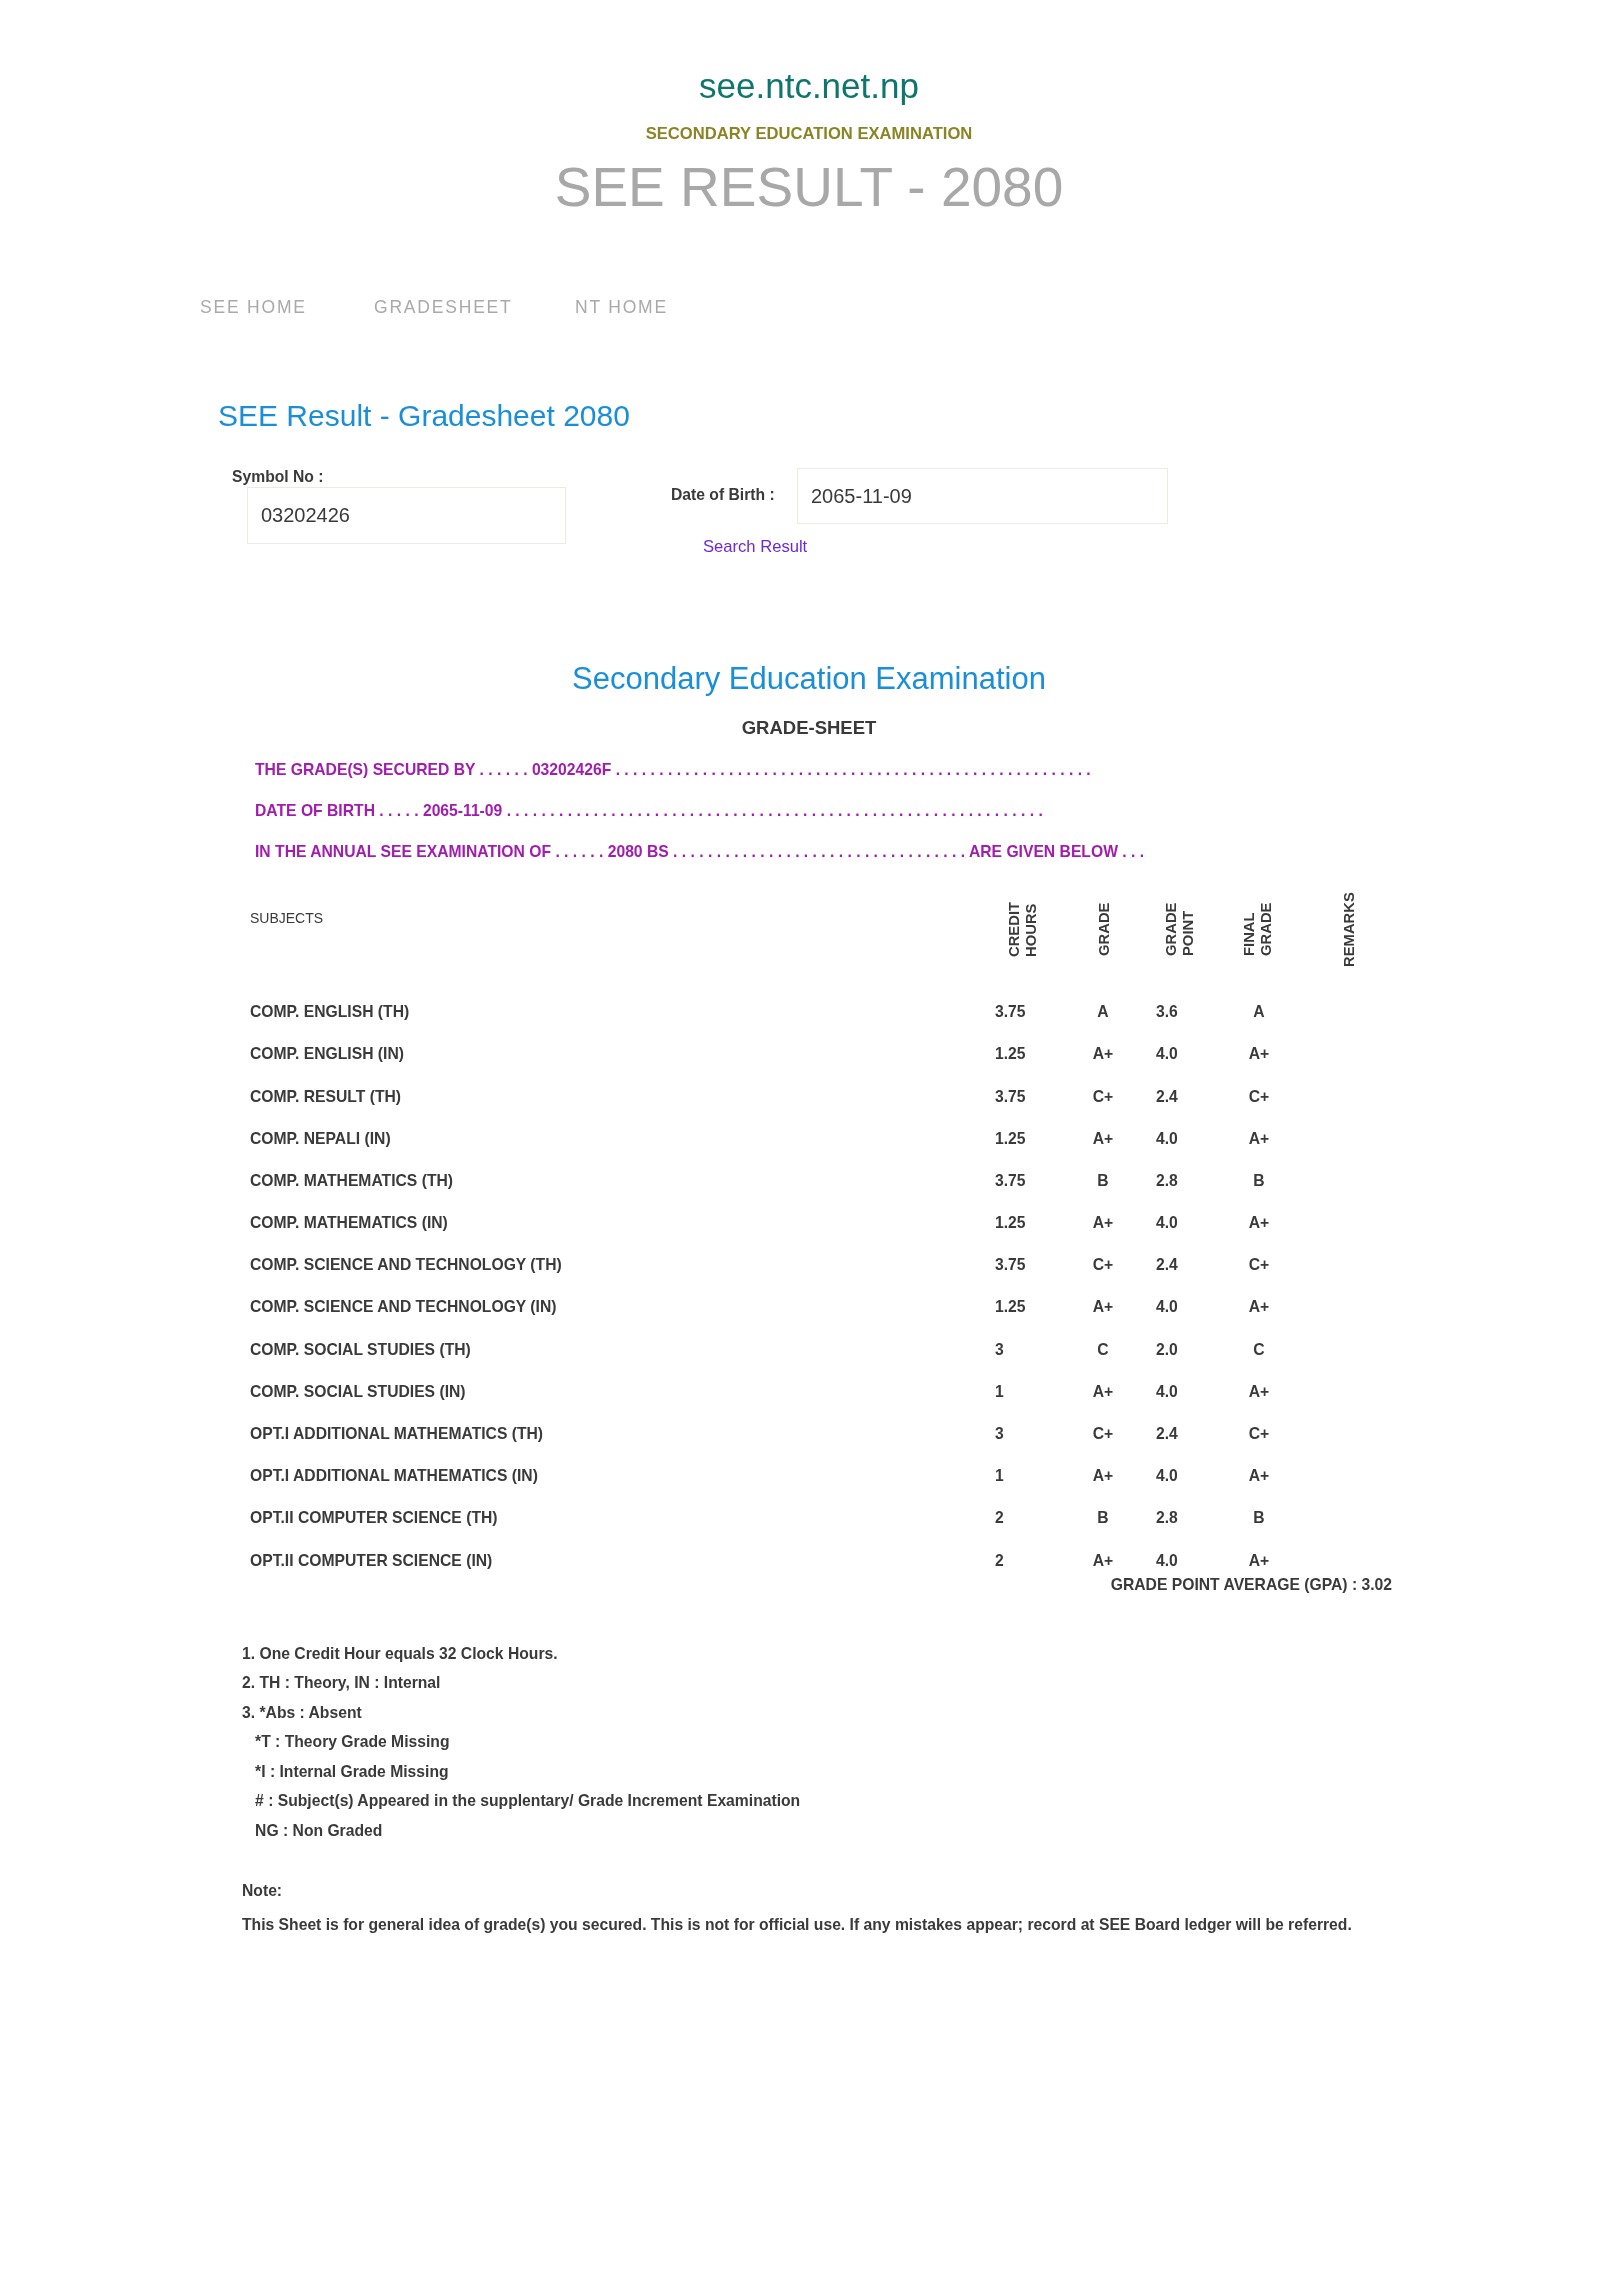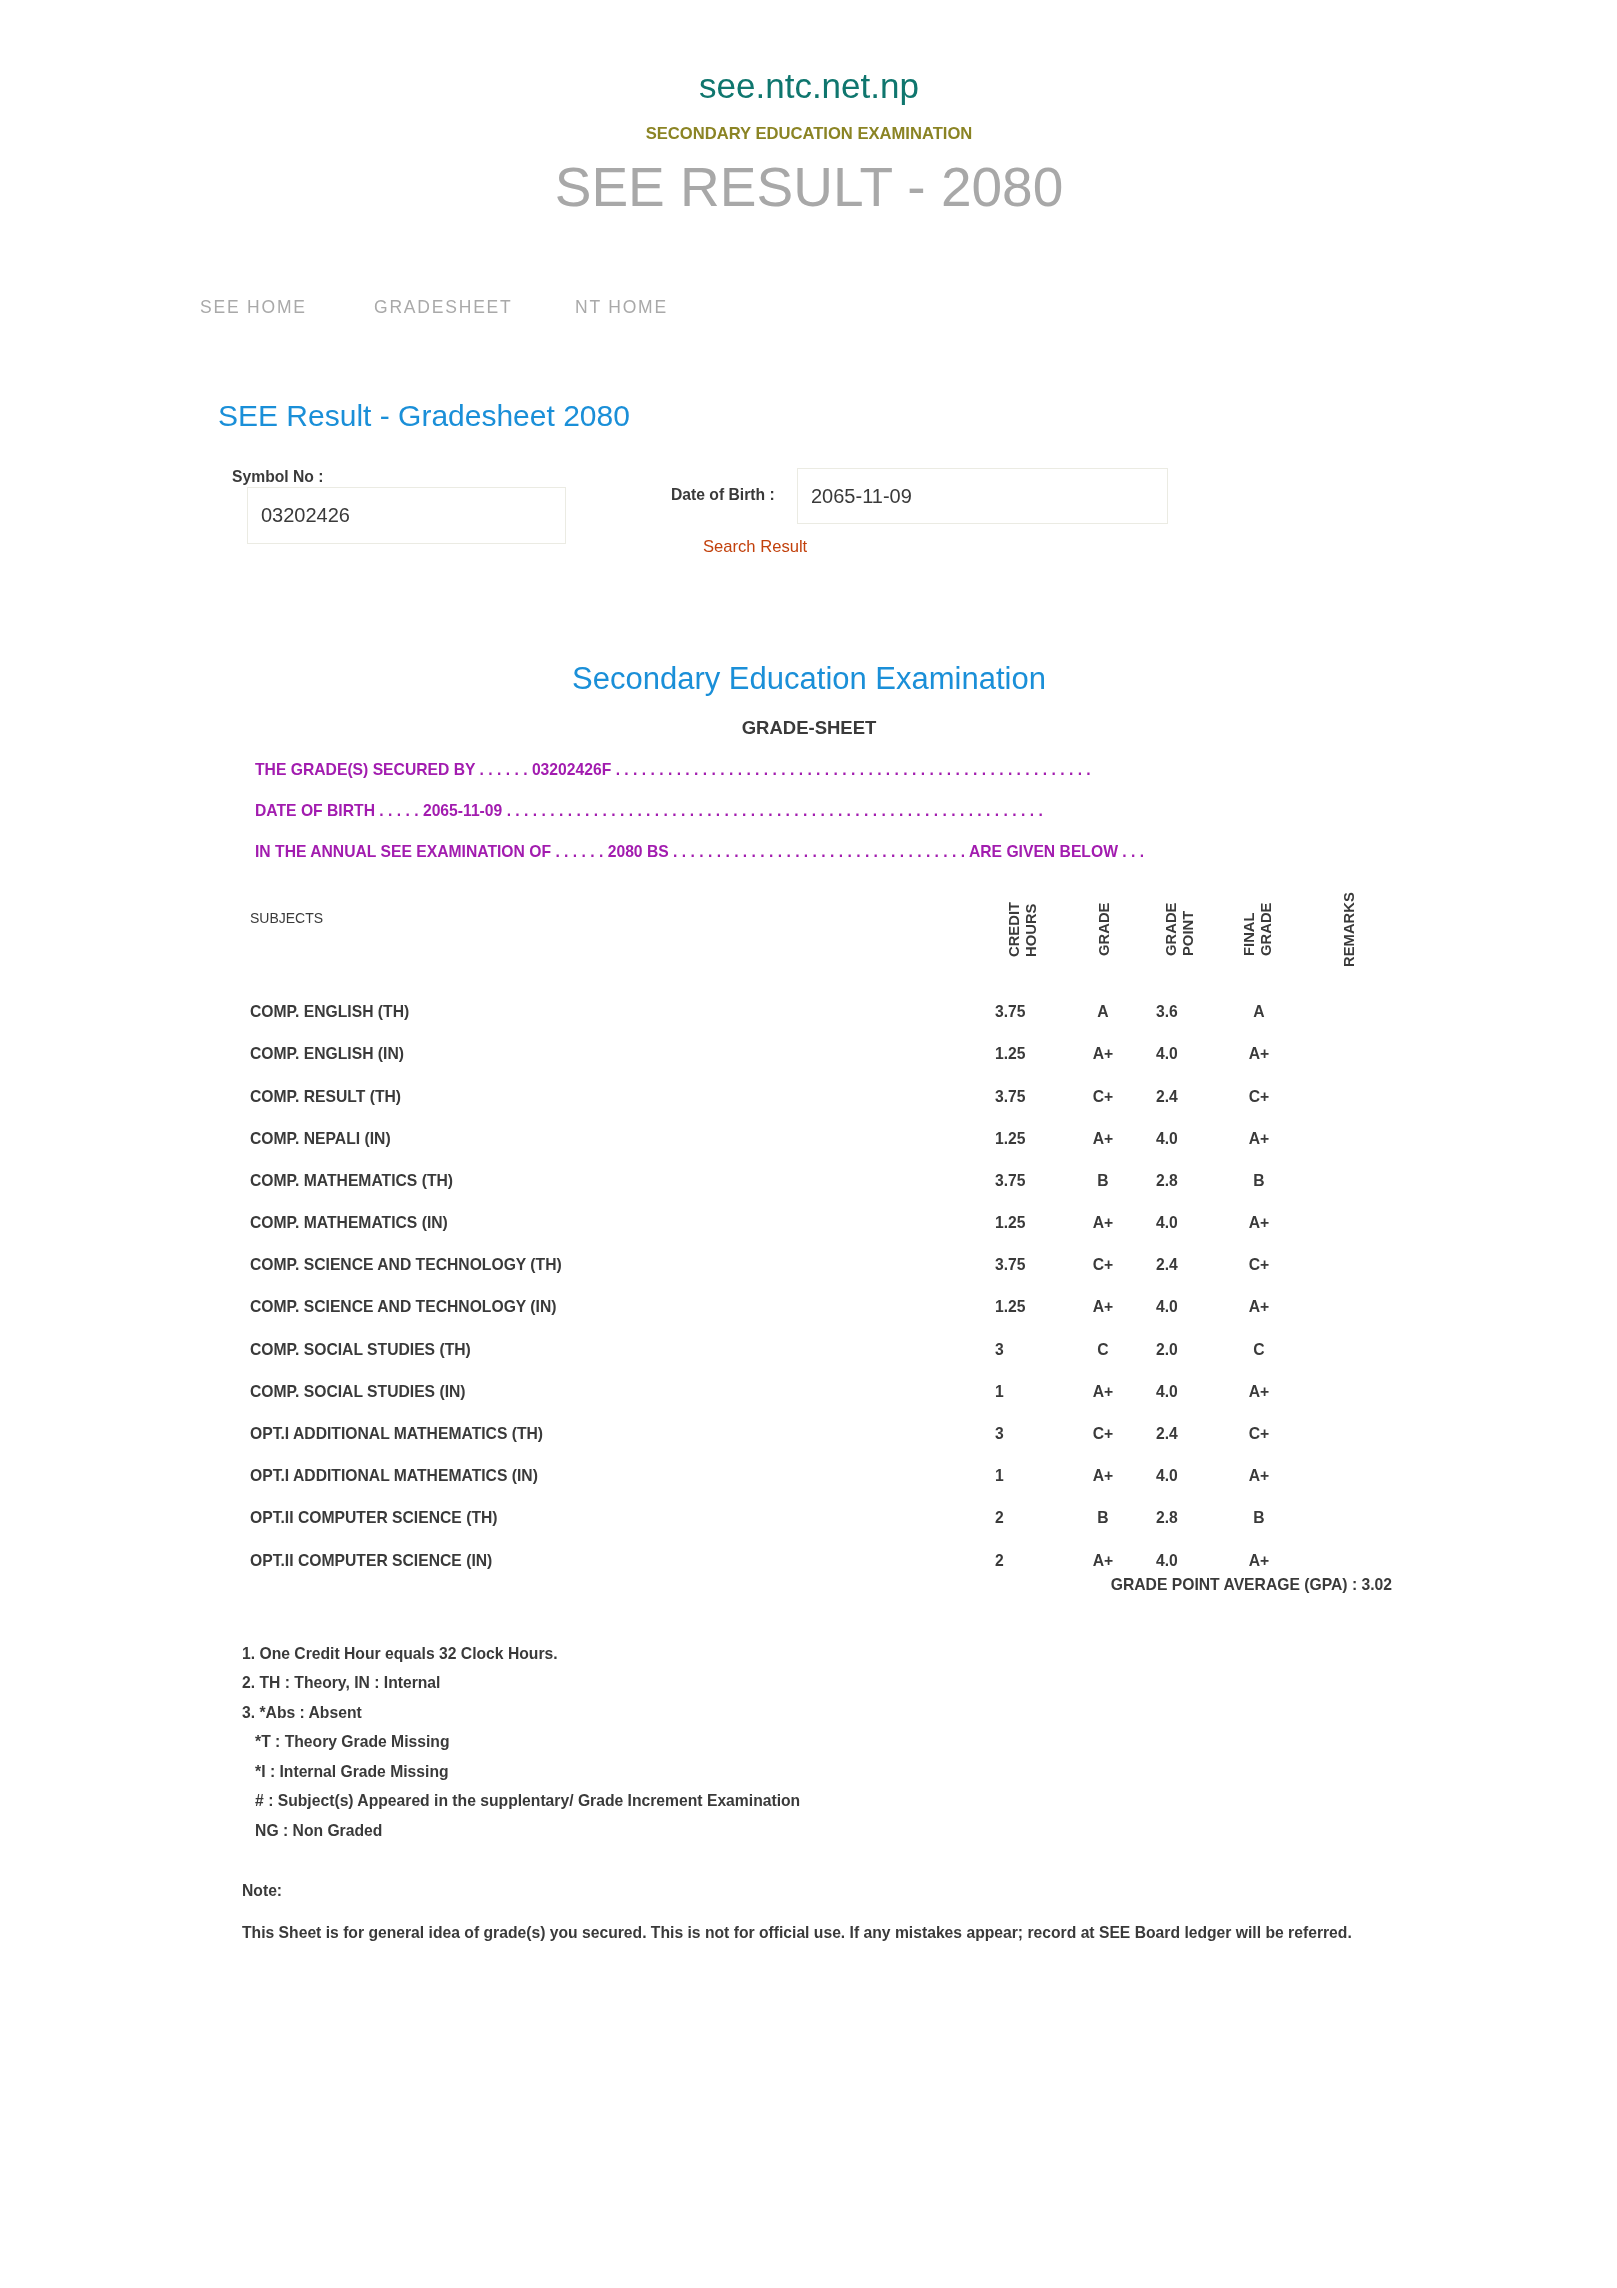--- a/index.html
+++ b/index.html
@@ -11,42 +11,42 @@
   #site-title { top: 66px; font-size: 35px; color: #0f766e; }
   #site-subtitle { top: 124px; font-size: 16.6px; font-weight: bold; color: #8b8424; }
   #page-heading { top: 155px; font-size: 55px; color: #a8a8a8; }
 
   .nav a { position: absolute; top: 297px; font-size: 17.5px; letter-spacing: 1.8px; color: #a9a9a9; text-decoration: none; }
 
   #form-title { left: 218px; top: 399px; font-size: 30px; color: #1a8fd8; }
   .lbl { font-size: 15.7px; font-weight: bold; color: #3a3a3a; }
   .inp { position: absolute; box-sizing: border-box; border: 1.8px solid #ebebe3; background: #fff;
          font-family: "Liberation Sans", sans-serif; font-size: 20px; color: #3a3a3a; padding: 0 13px; outline: none; }
-  #search-btn { left: 703px; top: 537px; font-size: 16.6px; color: #c2410c; background: none; border: none; padding: 0;
+  #search-btn { left: 703px; top: 537px; font-size: 16.6px; color: #6d28d9; background: none; border: none; padding: 0;
                 font-family: "Liberation Sans", sans-serif; cursor: pointer; }
 
   #gs-title { top: 661px; font-size: 31px; color: #1a8fd8; }
   #gs-subtitle { top: 717px; font-size: 18.5px; font-weight: bold; color: #3a3a3a; }
   .info { left: 255px; font-size: 15.7px; font-weight: bold; color: #a21caf; white-space: pre; }
 
   .th-sub { left: 250px; top: 910px; font-size: 14px; font-weight: normal; }
   .vhead { position: absolute; font-size: 14.8px; font-weight: bold; color: #3a3a3a;
            writing-mode: vertical-rl; transform: rotate(180deg); line-height: 16.6px; text-align: left; }
 
   .row { position: absolute; left: 0; width: 1516px; height: 28px; font-size: 15.7px; font-weight: bold; color: #3a3a3a; margin-top: 36px; }
   .row span { position: absolute; top: 0; }
   .c-sub { left: 250px; }
   .c-ch { left: 995px; width: 37px; text-align: left; }
   .c-gr { left: 1080px; width: 46px; text-align: center; }
   .c-gp { left: 1156px; width: 46px; }
   .c-fg { left: 1236px; width: 46px; text-align: center; }
 
   #gpa { right: 226px; top: 1576px; font-size: 15.7px; font-weight: bold; }
   .note-line { left: 242px; font-size: 15.7px; font-weight: bold; color: #3a3a3a; white-space: pre; }
-  #disclaimer { left: 242px; top: 1910px; width: 1144px; font-size: 15.7px; font-weight: bold; line-height: 30px; margin-top: 8px; }
+  #disclaimer { left: 242px; top: 1910px; width: 1144px; font-size: 15.7px; font-weight: bold; line-height: 30px; }
 </style>
 </head>
 <body>
 
 <div class="abs center" id="site-title">see.ntc.net.np</div>
 <div class="abs center" id="site-subtitle">SECONDARY EDUCATION EXAMINATION</div>
 <div class="abs center" id="page-heading">SEE RESULT - 2080</div>
 
 <nav class="nav">
   <a href="#" style="left:200px">SEE HOME</a>

